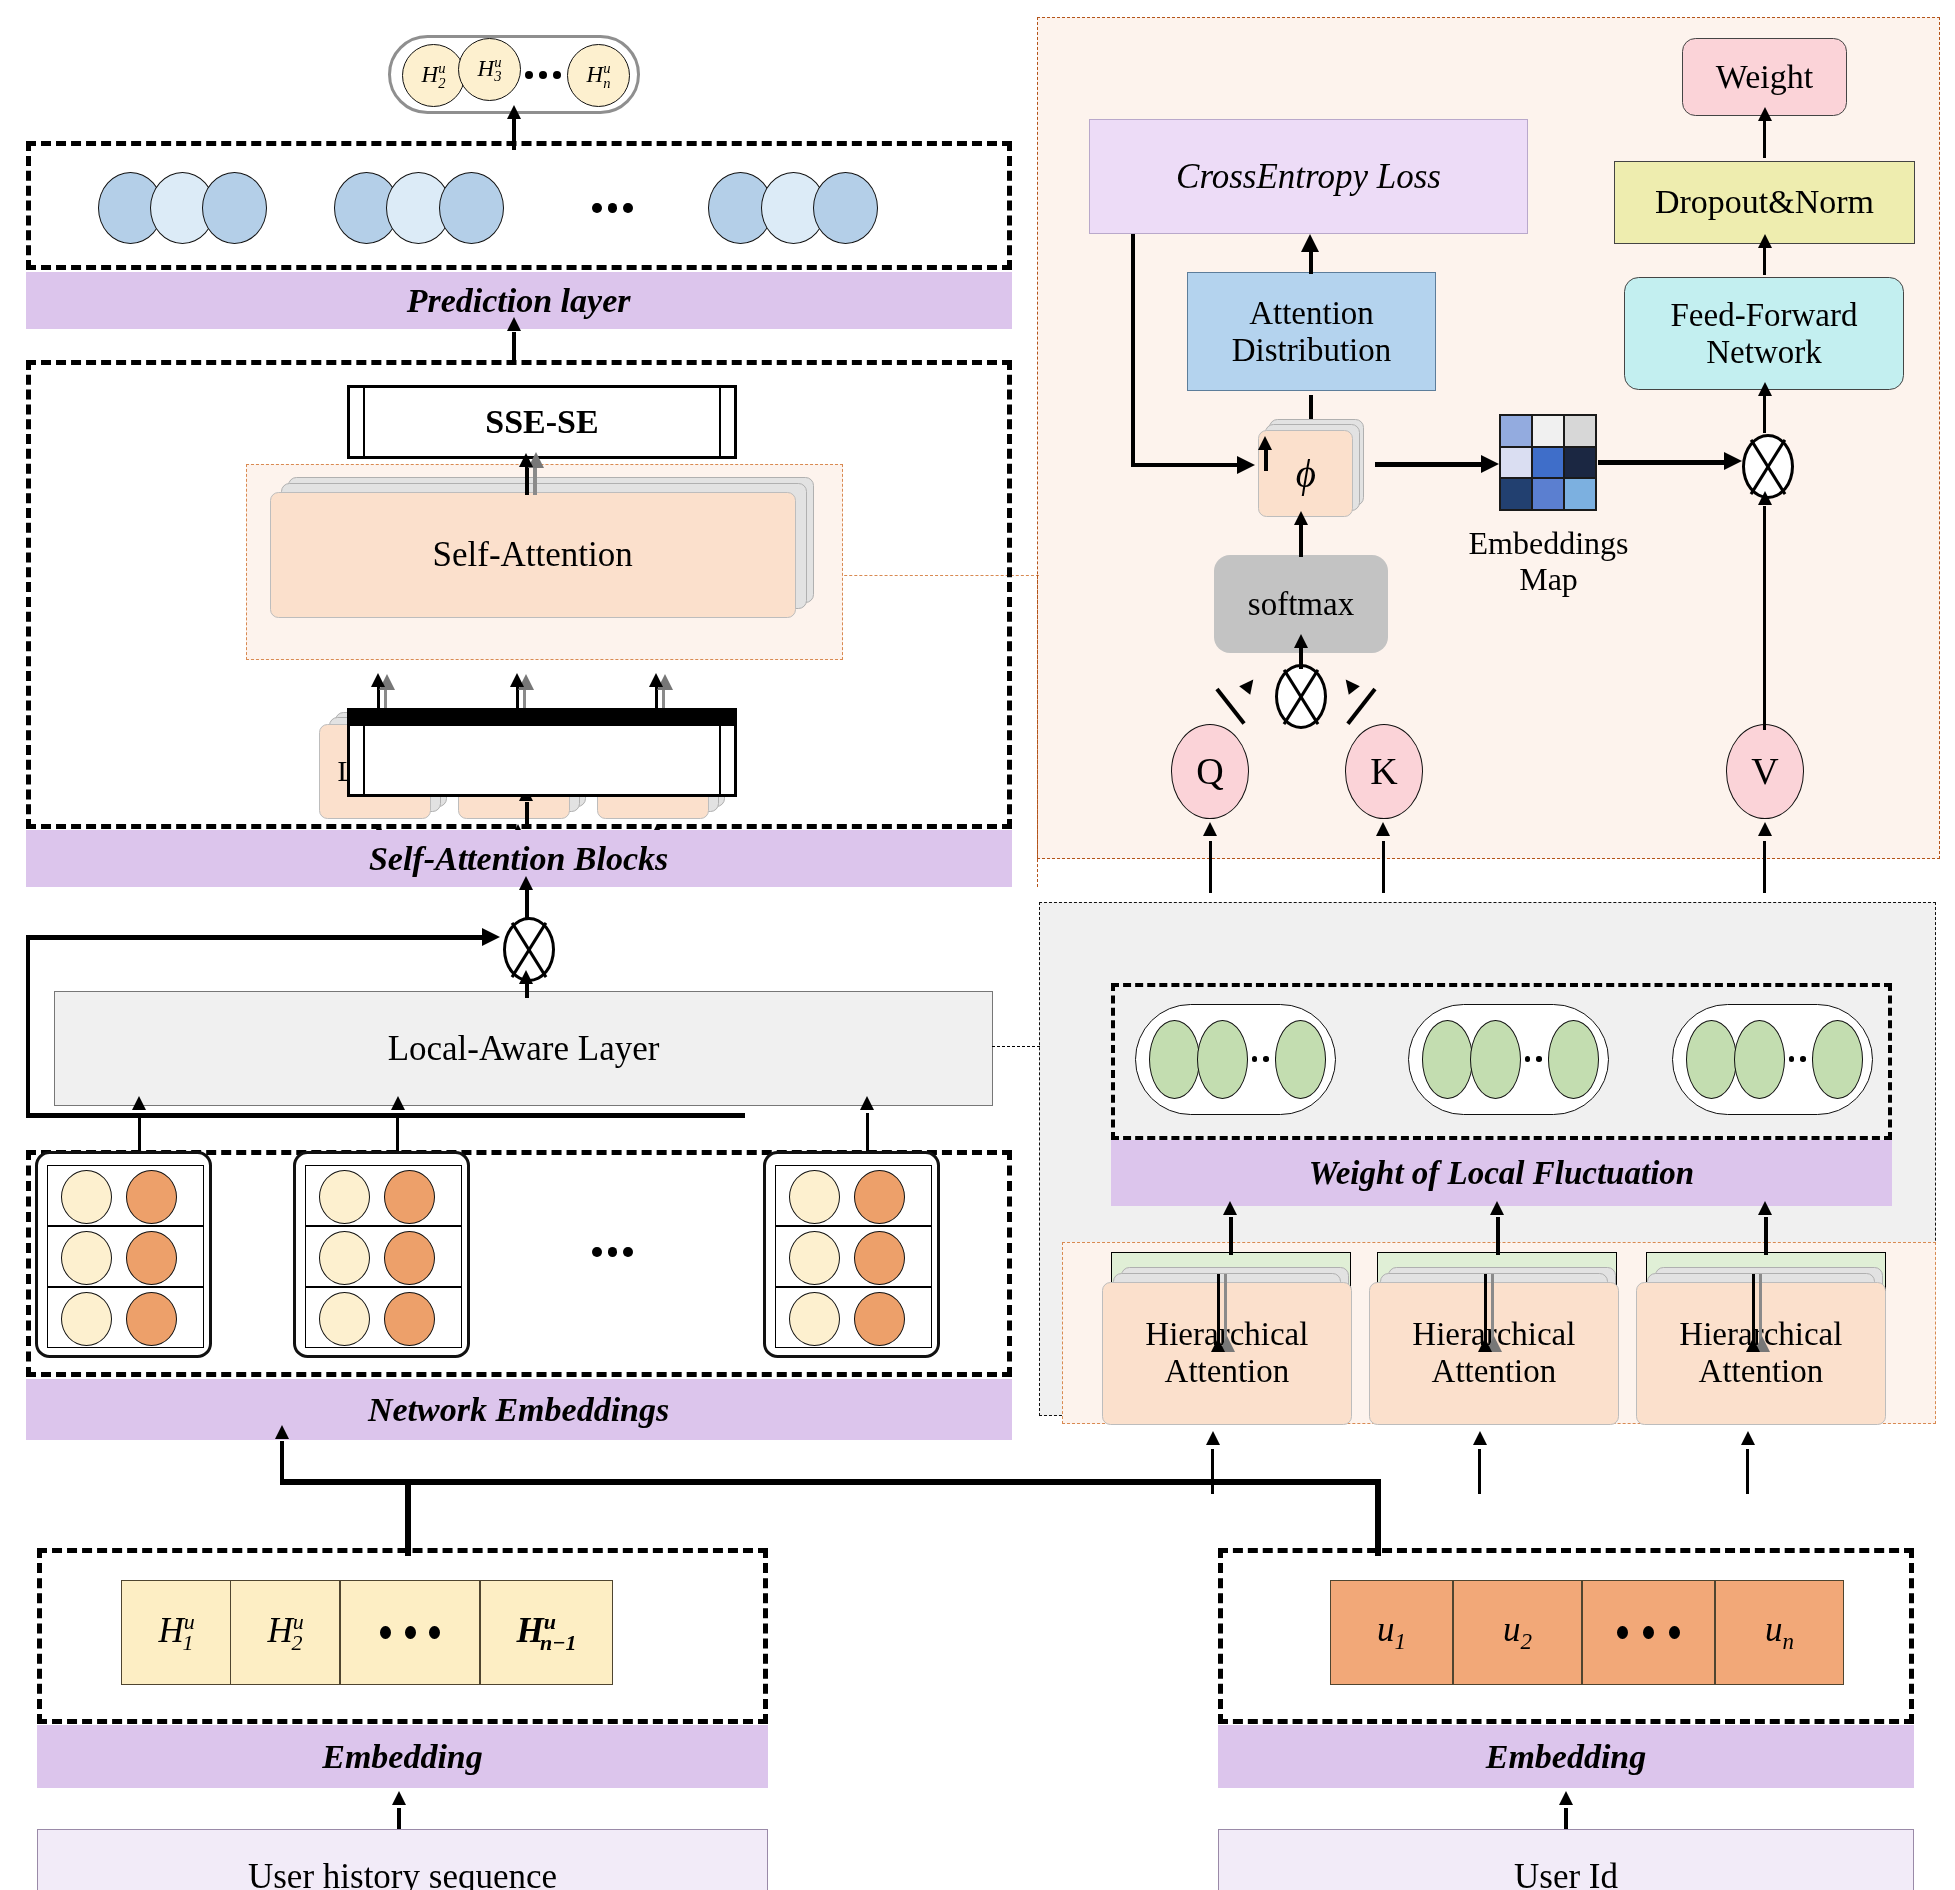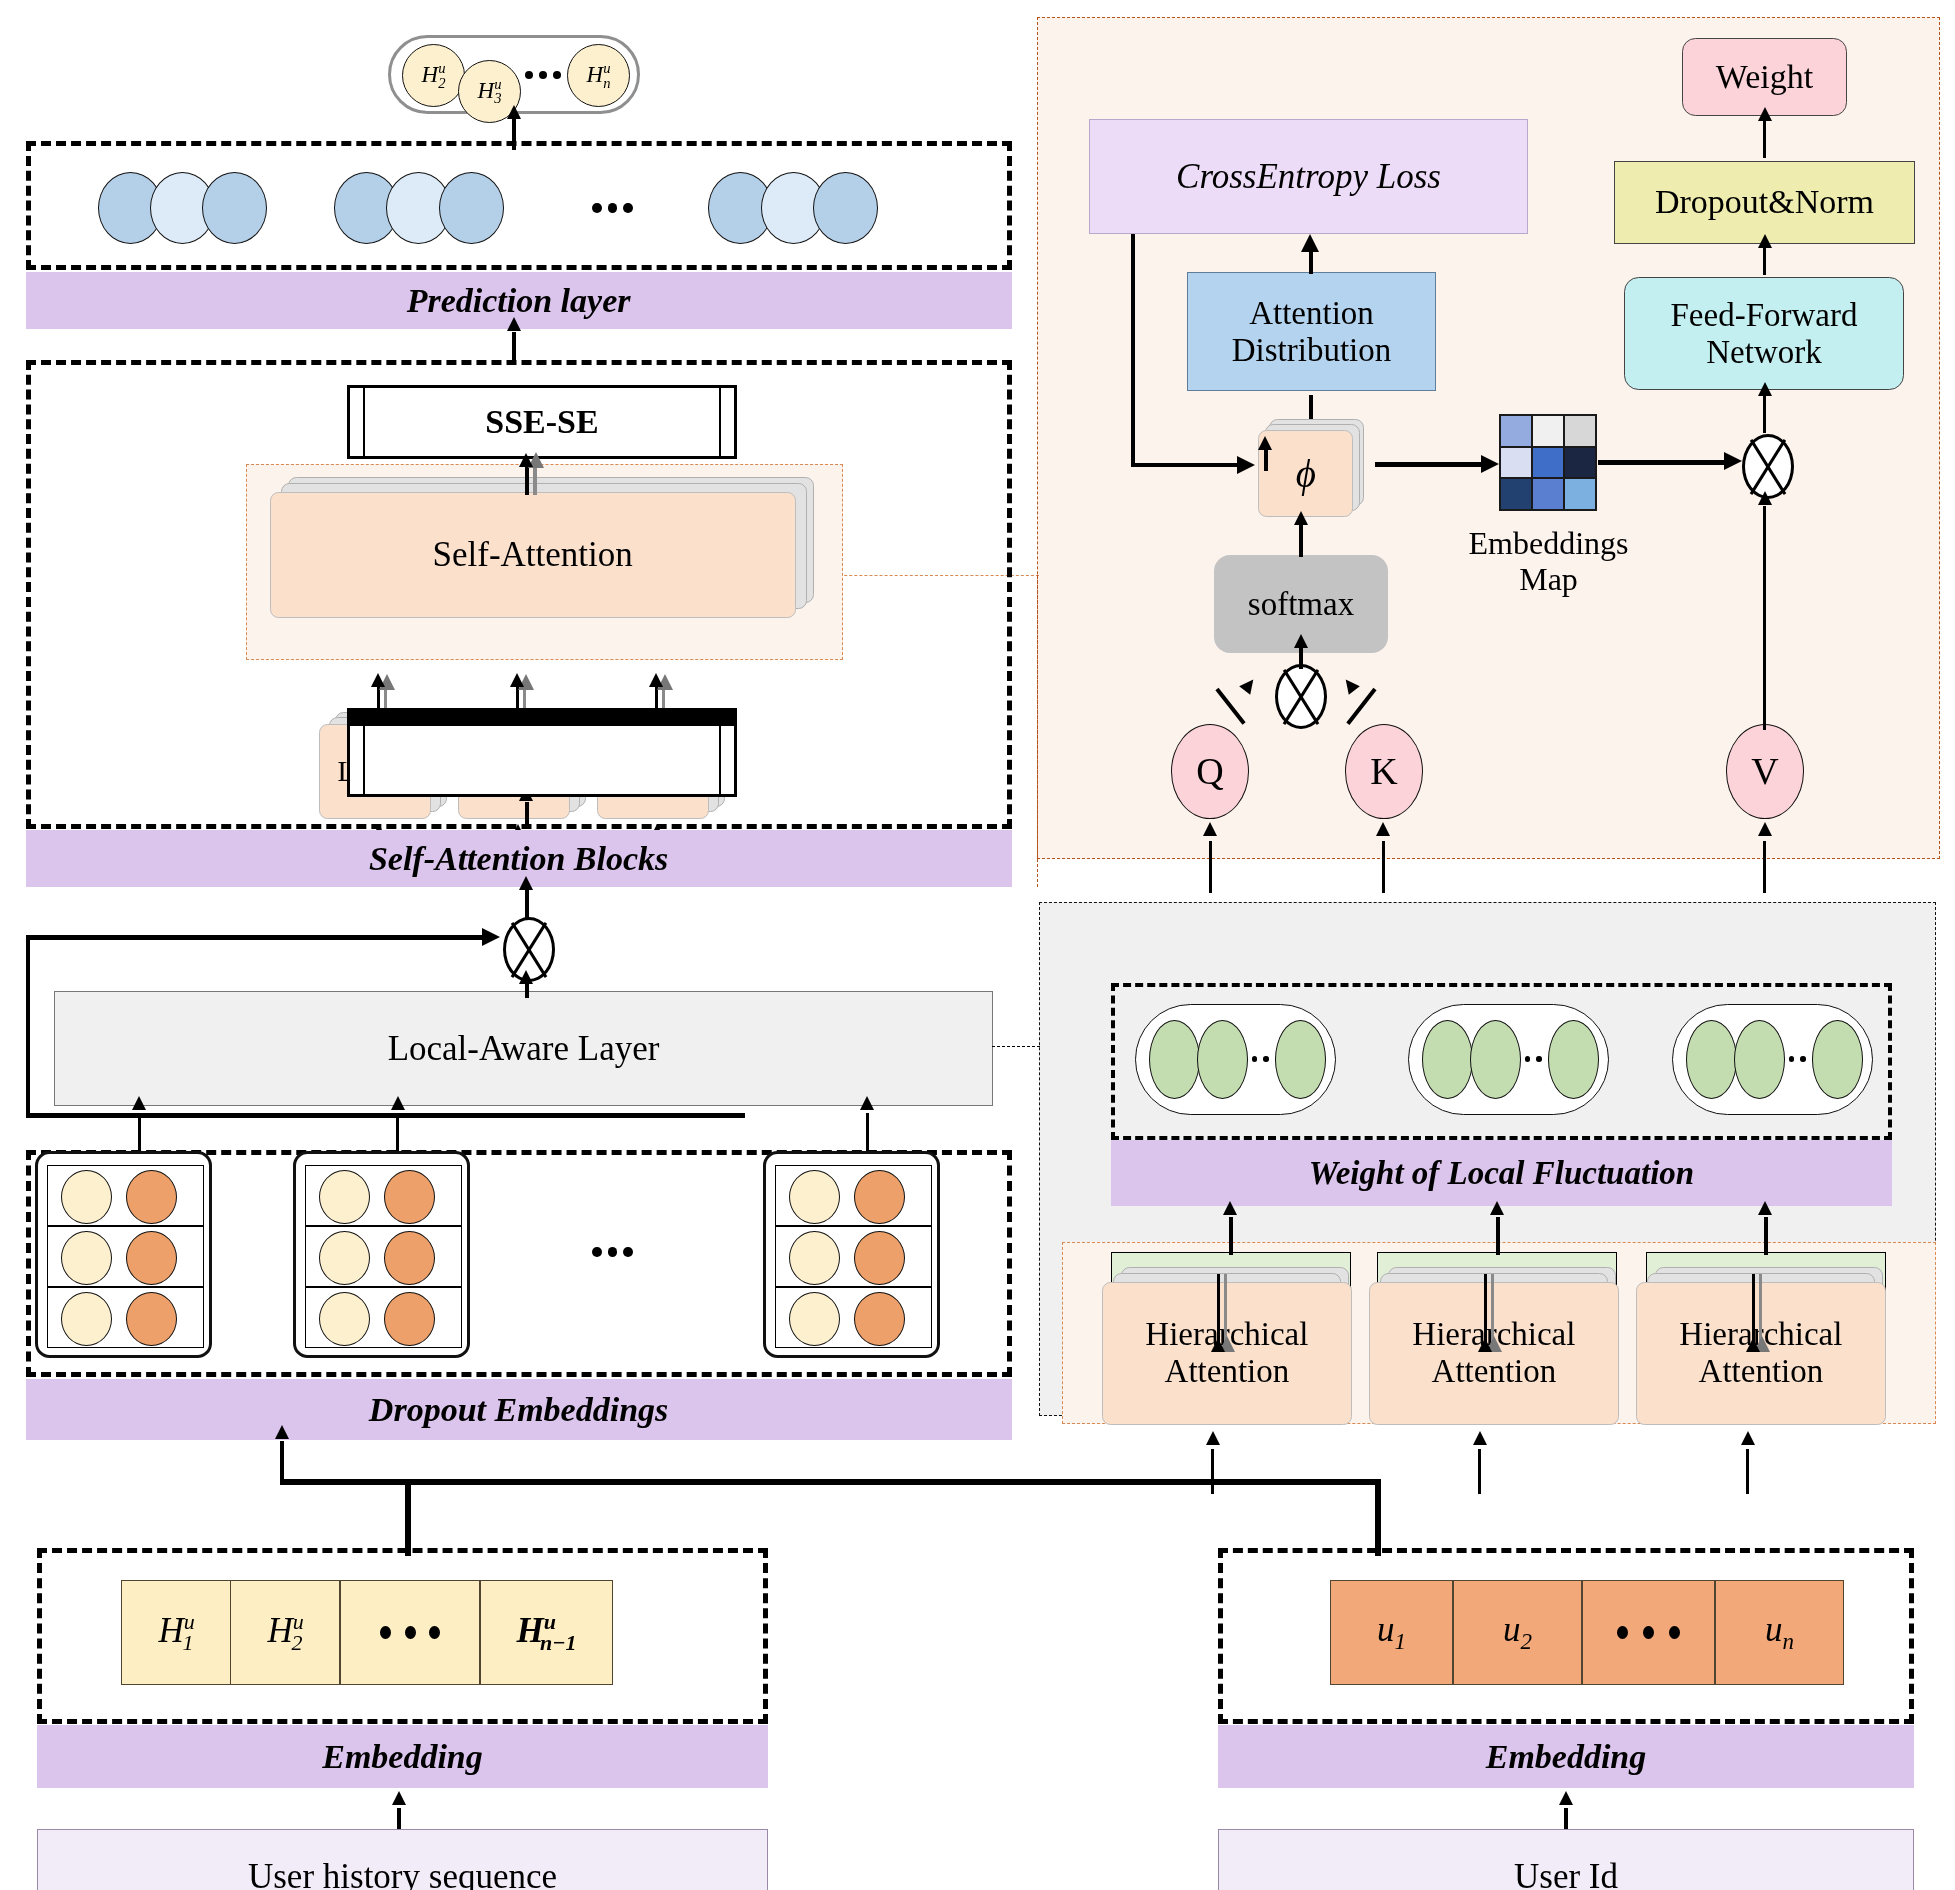--- a/index.html
+++ b/index.html
@@ -284,21 +284,21 @@
   <div class="arrowhead ar-up-sm" style="left:1206px;top:1431px;"></div>
   <div class="ln" style="left:1478px;top:1449px;width:3px;height:45px;"></div>
   <div class="arrowhead ar-up-sm" style="left:1473px;top:1431px;"></div>
   <div class="ln" style="left:1746px;top:1449px;width:3px;height:45px;"></div>
   <div class="arrowhead ar-up-sm" style="left:1741px;top:1431px;"></div>
 
   <div class="abs roundcap-gray" style="left:388px;top:35px;width:252px;height:79px;">
     <div class="abs ell ctext" style="left:11px;top:6.1px;width:63px;height:63px;background:#fdf0cf;font-size:23px;">
       <span style="font-style:italic;">H<sup style="font-size:14.6px;">u</sup><sub style="font-size:14.6px;margin-left:-7.3px;">2</sub></span>
     </div>
-    <div class="abs ell ctext" style="left:67px;top:22px;width:63px;height:63px;background:#fdf0cf;font-size:23px;">
+    <div class="abs ell ctext" style="left:67px;top:0;width:63px;height:63px;background:#fdf0cf;font-size:23px;">
       <span style="font-style:italic;">H<sup style="font-size:14.6px;">u</sup><sub style="font-size:14.6px;margin-left:-7.3px;">3</sub></span>
     </div>
     <div class="abs dots" style="left:129px;top:28px;width:46px;height:18.3px;">
       <i style="width:8px;height:8px;"></i>
         <i style="width:8px;height:8px;"></i>
         <i style="width:8px;height:8px;"></i>
     </div>
     <div class="abs ell ctext" style="left:176px;top:6.1px;width:63px;height:63px;background:#fdf0cf;font-size:23px;">
       <span style="font-style:italic;">H<sup style="font-size:14.6px;">u</sup><sub style="font-size:14.6px;margin-left:-7.3px;">n</sub></span>
     </div>
@@ -483,21 +483,21 @@
       <div class="abs ell" style="left:13.4px;top:3.7px;width:51px;height:54px;background:#fdf0cf;"></div>
       <div class="abs ell" style="left:78px;top:3.7px;width:51px;height:54px;background:#eda06a;"></div>
     </div>
     <div class="abs plainbox" style="left:8.5px;top:133px;width:157px;height:61px;">
       <div class="abs ell" style="left:13.4px;top:3.7px;width:51px;height:54px;background:#fdf0cf;"></div>
       <div class="abs ell" style="left:78px;top:3.7px;width:51px;height:54px;background:#eda06a;"></div>
     </div>
   </div>
 
   <div class="abs labelbar" style="left:25.6px;top:1379px;width:986px;height:61px;font-size:34px;">
-    <span>Dropout Embeddings</span>
+    <span>Network Embeddings</span>
   </div>
 
   <div class="ln" style="left:280px;top:1441px;width:3.7px;height:39px;"></div>
   <div class="arrowhead ar-up-sm" style="left:275px;top:1425px;"></div>
   <div class="ln" style="left:405px;top:1479px;width:975px;height:5.5px;"></div>
   <div class="ln" style="left:405px;top:1479px;width:5.5px;height:77px;"></div>
   <div class="ln" style="left:1375px;top:1479px;width:5.5px;height:77px;"></div>
   <div class="ln" style="left:280px;top:1479px;width:128px;height:5.5px;"></div>
 
   <div class="abs dashbox" style="left:37px;top:1548px;width:731px;height:176px;"></div>

